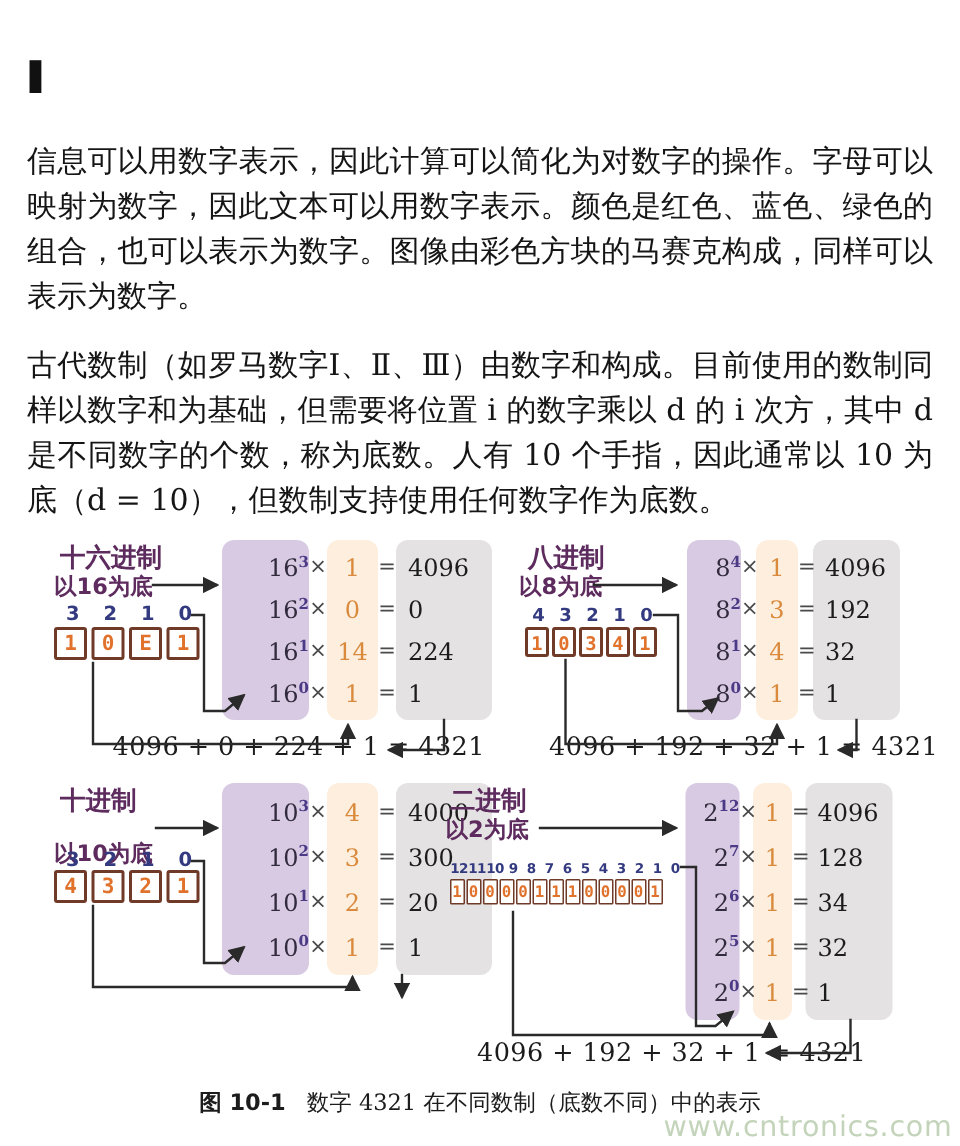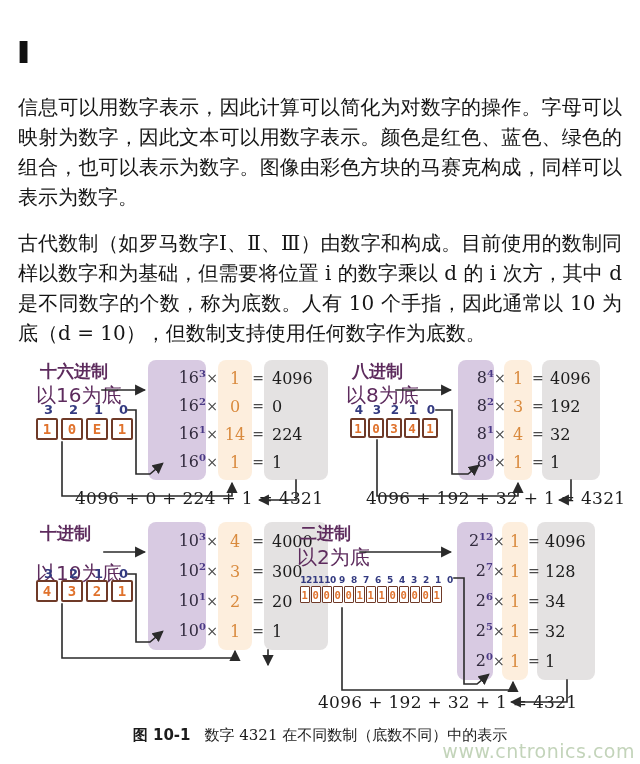--- a/index.html
+++ b/index.html
@@ -17,21 +17,21 @@
   .para{
     margin:24px 18px 0 18px; width:604px;
     font-family:"DejaVu Serif","Liberation Serif",serif;
     font-size:20px; line-height:30px; text-align:justify; color:#151515;
   }
   .para + .para{margin-top:16px;}
   
   .figure{position:relative; margin-top:6px; height:368px;}
   .panel{position:absolute;}
   .p-title{position:absolute; font-size:17px; font-weight:bold; color:#5d2b5d; white-space:nowrap;}
-  .p-base{position:absolute; font-size:20px; font-weight:normal; color:#5d2b5d; white-space:nowrap;}
+  .p-base{position:absolute; font-size:15px; font-weight:bold; color:#5d2b5d; white-space:nowrap;}
   .indices{position:absolute; display:flex;}
   .idx{text-align:center; color:#333a80; font-weight:bold; font-size:13px; line-height:12px;}
   .digits{position:absolute; display:flex;}
   .digit-box{
     display:flex; align-items:center; justify-content:center;
     background:#fff; border-radius:2px; color:#e0722c; font-weight:bold;
     font-family:"DejaVu Sans Mono","Liberation Mono",monospace; border:2px solid #6f3a28;
   }
   .sz-m .idx{width:25px;}
   .sz-m .digit-box{width:18px; height:18px; font-size:14px; margin-right:3px;}

